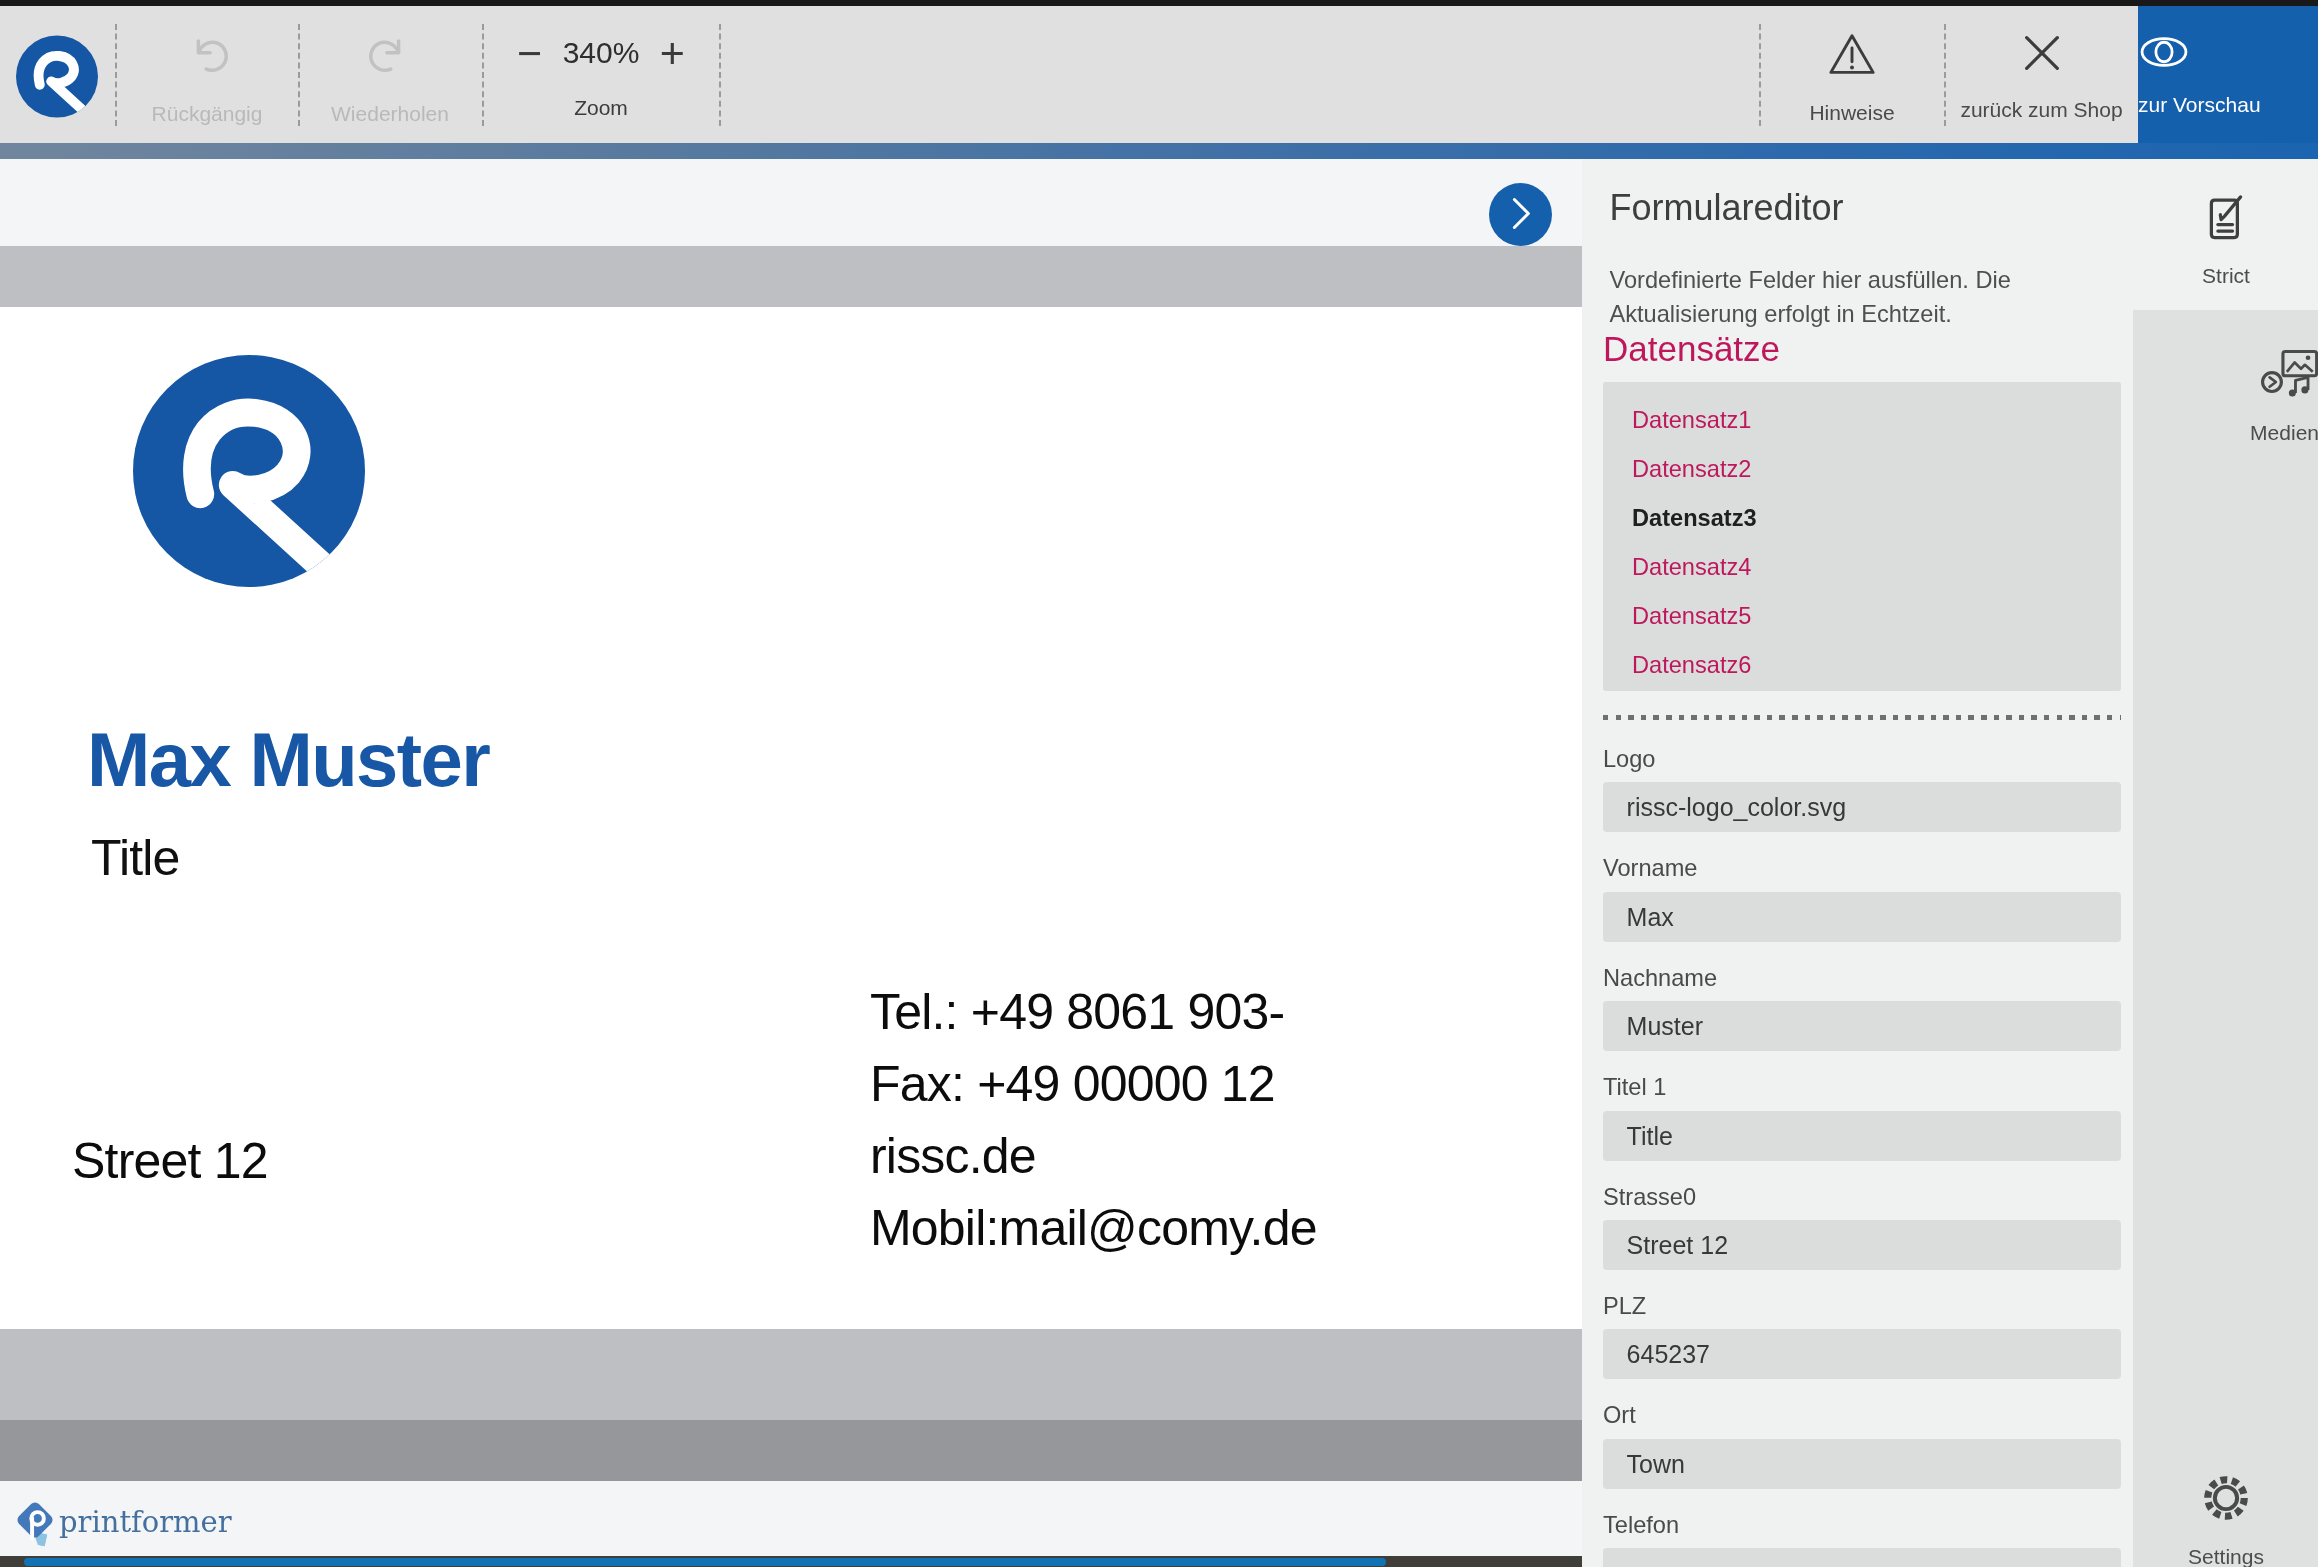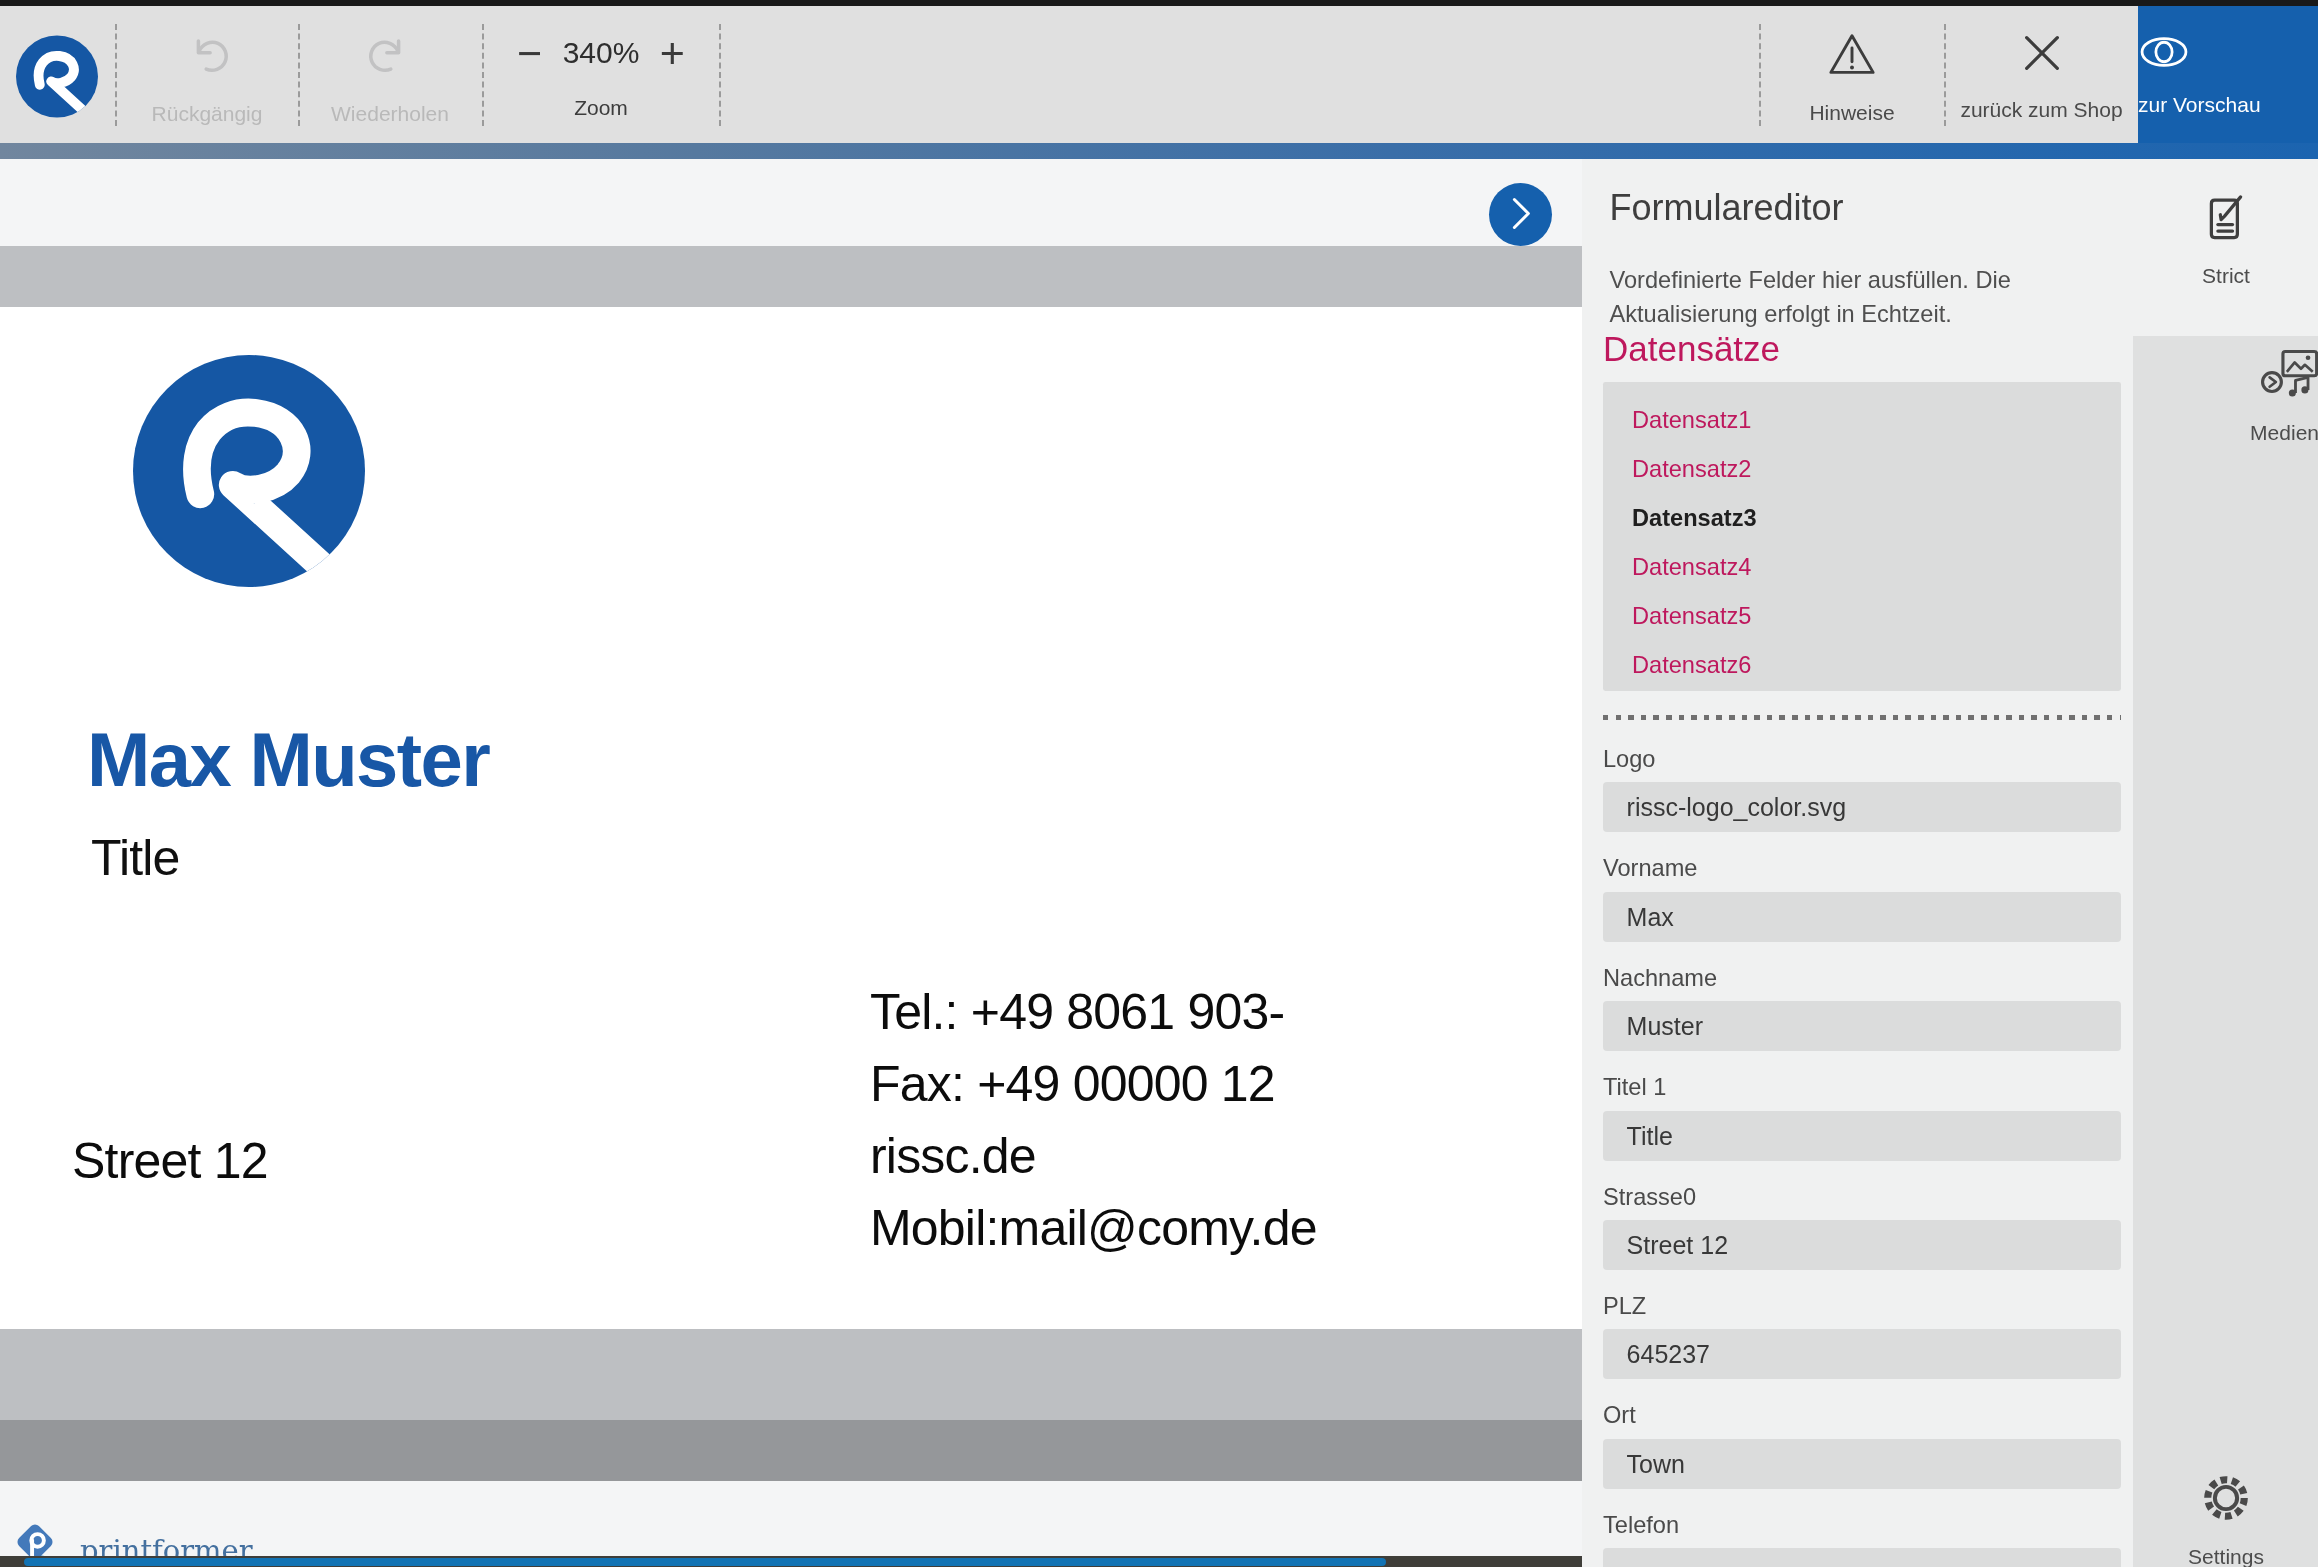--- a/index.html
+++ b/index.html
@@ -34,21 +34,21 @@
   .card-name{position:absolute;left:87px;top:409px;font-size:76px;font-weight:700;
              color:#1857a6;letter-spacing:-1.6px;white-space:nowrap;}
   .card-title{position:absolute;left:91px;top:522px;font-size:50px;color:#101010;letter-spacing:-0.8px;}
   .card-addr{position:absolute;left:72px;top:669px;font-size:50px;color:#0c0c0c;
              line-height:74px;letter-spacing:-0.8px;white-space:pre;}
   .card-contact{position:absolute;left:870px;top:669px;font-size:50px;color:#0c0c0c;
                 line-height:72px;letter-spacing:-0.8px;white-space:nowrap;}
   .band-mid{position:absolute;left:0;top:1170px;width:1582px;height:91px;background:#bdbfc2;}
   .band-dark{position:absolute;left:0;top:1261px;width:1582px;height:61px;background:#95979a;}
   .canvas-footer{position:absolute;left:0;top:1322px;width:1582px;height:75px;background:#f4f5f6;}
-  .brand{position:absolute;left:19px;top:23.6px;display:flex;align-items:flex-end;gap:25px;margin-top:22px;}
+  .brand{position:absolute;left:19px;top:23.6px;display:flex;align-items:flex-start;gap:4px;}
   .brand-icon{position:relative;width:36px;height:41px;}
   .brand-diamond{position:absolute;left:2.4px;top:1.6px;width:28px;height:28px;background:#4379ba;
                  border-radius:5.5px;transform:rotate(45deg);}
   .brand-tail{position:absolute;left:12.6px;top:28px;width:0;height:0;
               border-left:7px solid transparent;border-right:7px solid #8fc2e2;
               border-top:12.6px solid #8fc2e2;transform:rotate(12deg);}
   .brand-p{position:absolute;left:5.5px;top:4.7px;}
   .wordmark{font-family:"DejaVu Serif","Liberation Serif",serif;font-size:29px;color:#44709f;}
   .progress-strip{position:absolute;left:0;top:1397px;width:1582px;height:11.8px;background:#3f3e39;}
   .progress-fill{position:absolute;left:23.6px;top:1.6px;width:1362px;height:8.7px;
@@ -66,21 +66,21 @@
   .ds-item.selected{font-weight:700;color:#1f1f1f;}
   .dotted{position:absolute;left:21px;top:556px;width:518px;height:4.7px;
           background:repeating-linear-gradient(90deg,#707070 0 5.5px,transparent 5.5px 12.6px);}
   .fields{position:absolute;left:21px;top:587px;width:518px;}
   .f-label{height:27px;font-size:23.6px;color:#4a4a4a;margin-bottom:9.4px;}
   .f-input{height:50px;line-height:50px;background:#dbdcdc;border-radius:4px;
            padding-left:23.6px;font-size:25px;color:#383838;margin-bottom:23px;cursor:text;}
 
   
   .rail{position:absolute;left:2133px;top:159px;width:186px;height:1409px;background:#dfe0e0;}
-  .rail-tab{position:absolute;left:0;width:186px;height:177px;display:flex;flex-direction:column;
+  .rail-tab{position:absolute;left:0;width:186px;height:151px;display:flex;flex-direction:column;
             align-items:center;padding-top:33px;gap:17.3px;box-sizing:border-box;cursor:pointer;}
   .rail-tab .lbl{font-size:21px;color:#4c4c4c;}
   .tab-strict{top:0;background:#f0f1f1;}
   .tab-medien{top:157px;align-items:flex-end;}
   .tab-settings{top:1279px;height:130px;}
 </style>
 </head>
 <body>
 
 <div class="app">

